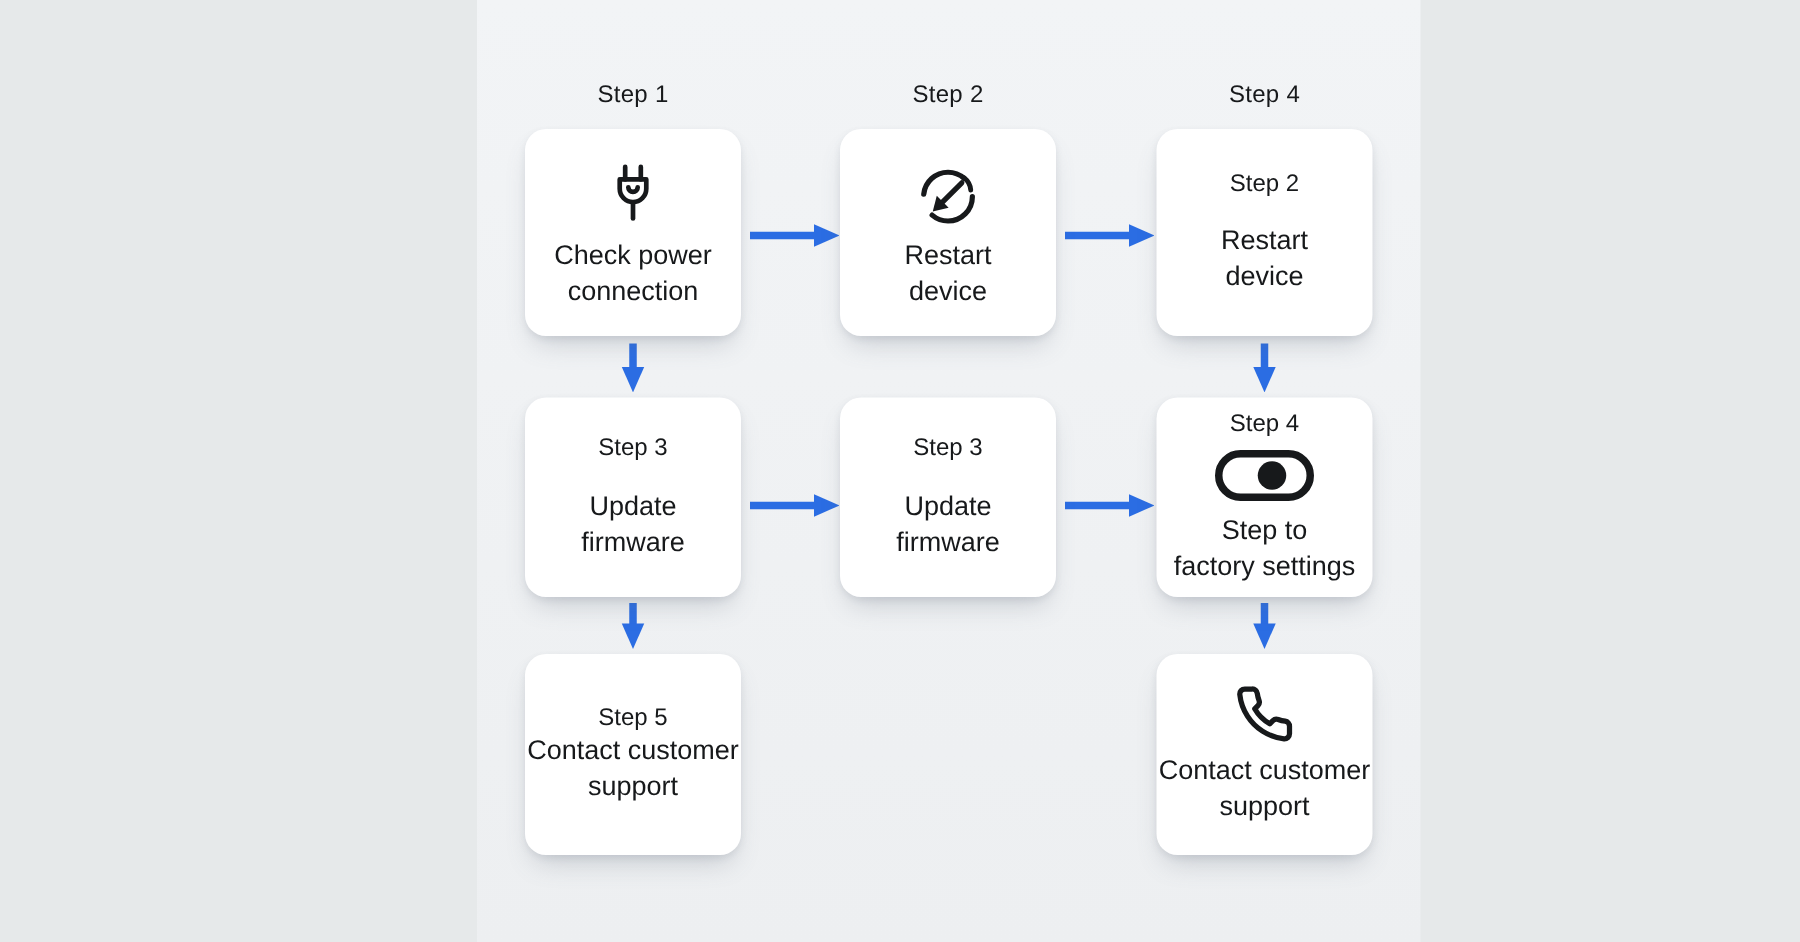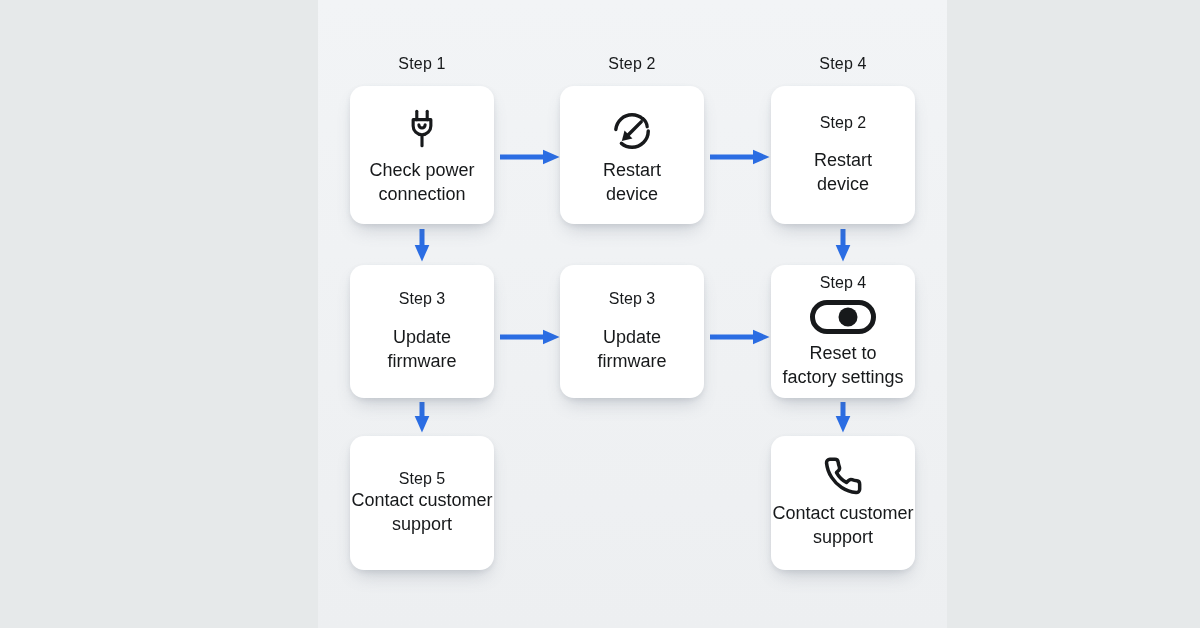--- a/index.html
+++ b/index.html
@@ -114,21 +114,21 @@
   </div>
 
   <div class="node" style="left:771px;top:265px;height:133px;gap:6px">
     <div class="node-title">Step 4</div>
     <span class="node-icon">
       <svg width="68" height="38" viewBox="0 0 68 38">
         <rect x="3.5" y="4.5" width="61" height="29" rx="14.5" fill="#ffffff" stroke="#17191b" stroke-width="5"></rect>
         <circle cx="39" cy="19" r="9.5" fill="#17191b"></circle>
       </svg>
     </span>
-    <div class="node-label">Reset to
+    <div class="node-label">Step to
 factory settings</div>
   </div>
 
   <div class="node" style="left:350px;top:436px;height:134px;">
     <div class="node-title">Step 5</div>
     <div class="node-label">Contact customer
 support</div>
   </div>
 
   <div class="node" style="left:771px;top:436px;height:134px;gap:6px">

